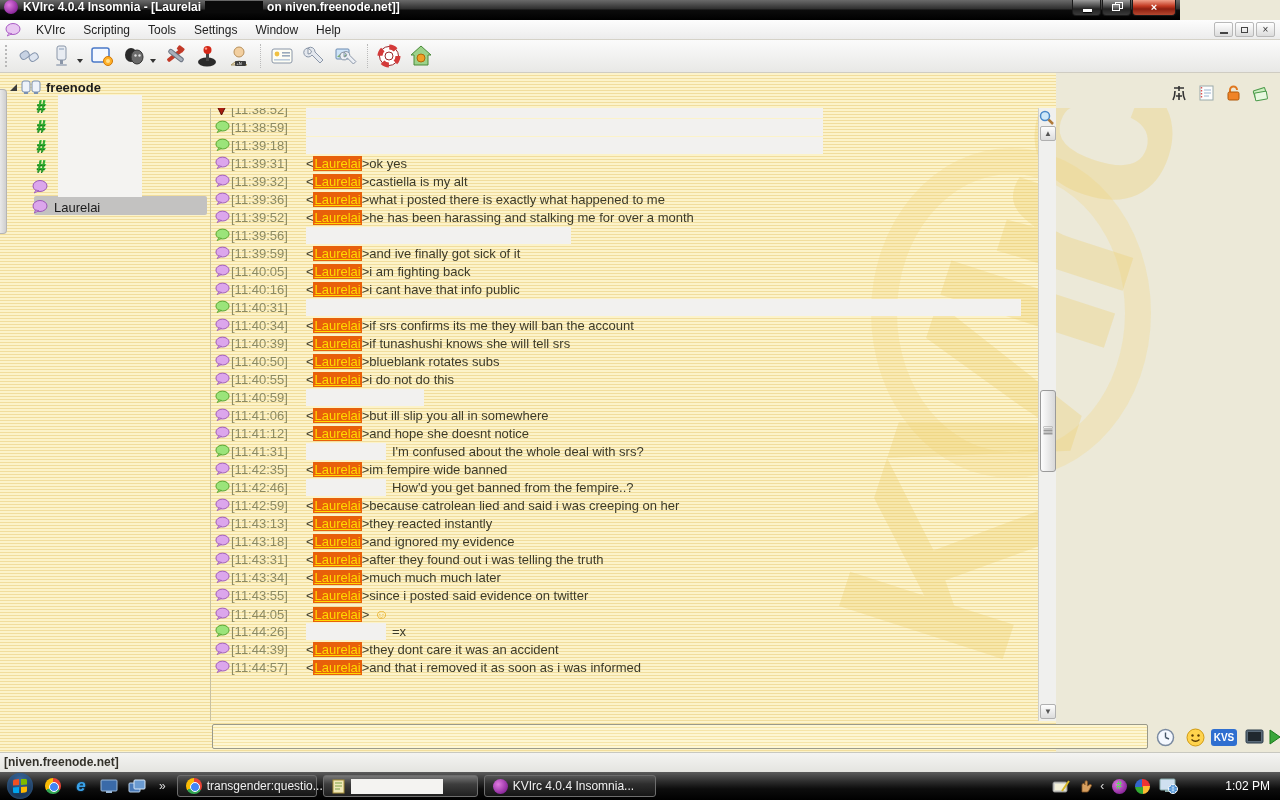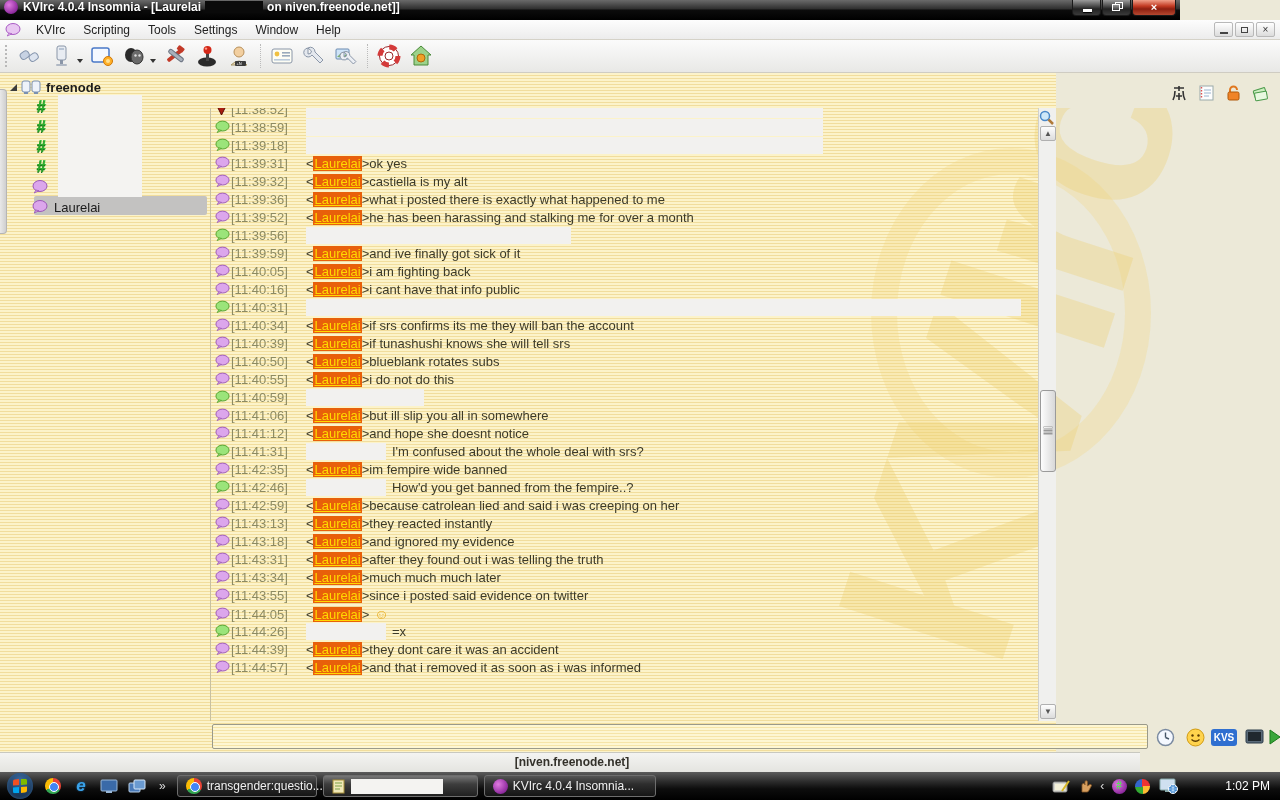--- a/index.html
+++ b/index.html
@@ -89,23 +89,23 @@
     background:linear-gradient(90deg,#fdfdfd,#d8d8d8);border:1px solid #9a9a9a;border-radius:3px;}
   .sthumb:after{content:"";position:absolute;left:3px;top:36px;width:8px;height:1px;
     box-shadow:0 0 0 0.5px #999, 0 3px 0 0.5px #999, 0 6px 0 0.5px #999;}
   
   .inputrow{position:absolute;left:212px;top:651px;width:1068px;height:26px;}
   .chatinput{position:absolute;left:0;top:0;width:936px;height:25px;border:1px solid #9a9a8a;border-radius:2px;
     font-size:13px;padding:0 4px;outline:none;
     background:repeating-linear-gradient(to bottom,#fdf6d2 0px,#fdf6d2 2px,#f5e4a8 2px,#f5e4a8 3px);}
   .inpico{position:absolute;top:2px;width:22px;height:22px;display:flex;align-items:center;justify-content:center;}
   
-  .statusbar{position:absolute;left:0;top:752px;width:1140px;height:20px;
+  .statusbar{position:absolute;left:0;top:752px;width:1280px;height:20px;
     background:linear-gradient(#f4f4f2,#e4e4e0);border-top:1px solid #c8c8c0;
-    font-size:12px;font-weight:bold;color:#33312a;padding:2px 0 0 4px;text-align:center;}
+    font-size:12px;font-weight:bold;color:#33312a;padding:2px 0 0 4px;}
   
   .taskbar{position:absolute;left:0;top:772px;width:1280px;height:28px;
     background:linear-gradient(#5c5c5c,#2b2b2b 35%,#0d0d0d 60%,#000);display:flex;align-items:center;}
   .orb{position:relative;width:26px;height:26px;margin:0 6px 0 7px;border-radius:50%;
     background:radial-gradient(circle at 50% 30%,#3f6ea5,#16304f 70%,#0a1526);box-shadow:0 0 4px #3a6a9a inset;}
   .flag{position:absolute;left:6px;top:6px;width:14px;height:14px;border-radius:2px;overflow:hidden;transform:skewY(-4deg);}
   .flag div{position:absolute;width:6.4px;height:6.4px;}
   .ql{width:24px;height:24px;display:flex;align-items:center;justify-content:center;margin:0 2px;}
   .chev{color:#ddd;font-size:12px;margin:0 8px;}
   .tbutton{height:22px;margin:0 3px;padding:0 8px;display:flex;align-items:center;gap:5px;

